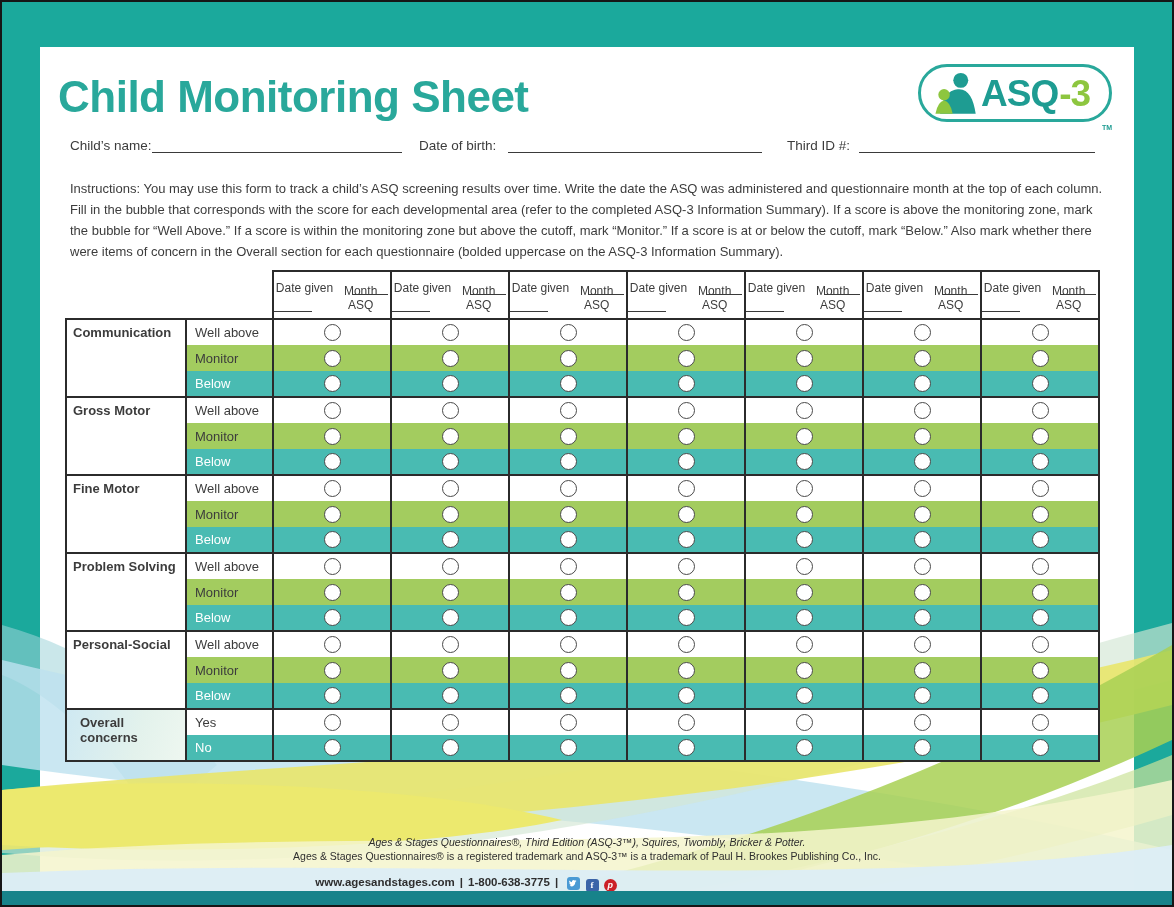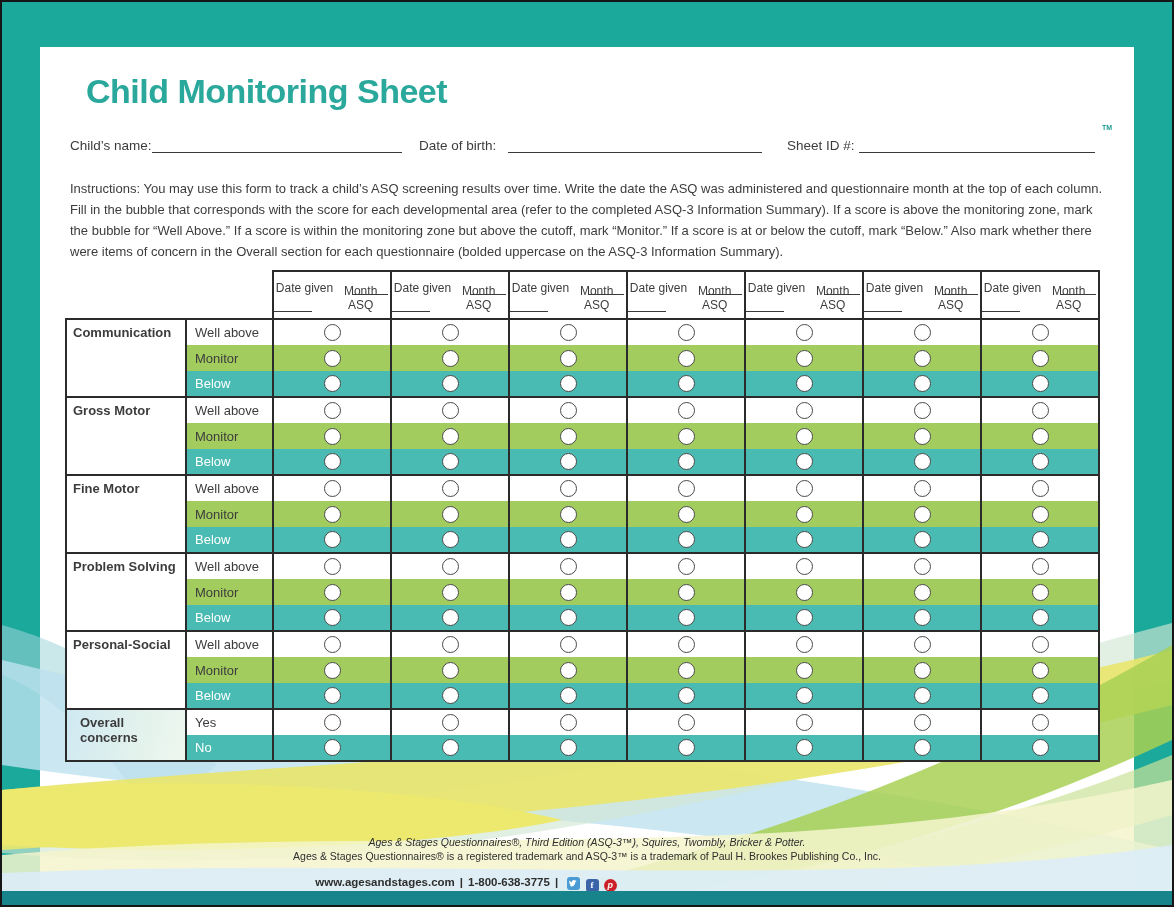--- a/index.html
+++ b/index.html
@@ -12,21 +12,21 @@
   .sheet{position:relative;width:1174px;height:907px;background:#fff;border:2px solid #161616;overflow:hidden;}
   
   .band{position:absolute;background:var(--teal);z-index:1;}
   .band.top{left:0;top:0;width:1170px;height:45px;}
   .band.left{left:0;top:45px;width:38px;height:846px;}
   .band.right{left:1132px;top:45px;width:38px;height:846px;}
   .page{position:absolute;left:38px;top:45px;width:1094px;height:846px;background:#fff;z-index:1;}
   .bottombar{position:absolute;left:0;top:889px;width:1170px;height:14px;background:var(--teal-dark);z-index:5;}
   .waves{position:absolute;left:0;top:603px;width:1170px;height:300px;z-index:2;}
   
-  .title{position:absolute;left:84px;top:70px;z-index:3;font-size:34px;font-weight:800;letter-spacing:-.5px;color:var(--title);}
+  .title{position:absolute;left:56px;top:70px;z-index:3;font-size:44px;font-weight:800;letter-spacing:-.5px;color:var(--title);}
   .logo{position:absolute;left:916px;top:62px;z-index:3;width:194px;height:58px;border:3.5px solid var(--title);border-radius:29px;background:#fff;display:flex;align-items:center;padding:2px 10px 2px 8px;}
   .logo .brand{font-size:37px;font-weight:800;color:#1E9C92;letter-spacing:-1px;line-height:1;}
   .logo .brand .dash{color:var(--logo-green);margin-left:1px;}
   .logo .brand .three{color:var(--logo-green);}
   .logo-tm{position:absolute;left:1100px;top:122px;z-index:3;font-size:7px;color:#1E9C92;font-weight:700;}
   
   .fields{position:absolute;left:0;top:136px;width:1170px;z-index:3;font-size:13.5px;color:var(--ink);}
   .fields .lab{position:absolute;top:0;}
   .blank{position:absolute;top:14px;border-bottom:1.5px solid #3a3a3a;height:1px;}
   
@@ -75,28 +75,37 @@
     <path d="M0 195 C480 235 880 95 1170 18 L1170 75 C880 150 480 290 0 248 Z" fill="#d3e7d4" opacity="0.65"></path>
     <path d="M0 185 C360 150 760 150 1170 45 L1170 100 C760 205 360 220 0 245 Z" fill="#e9e66a" opacity="0.9"></path>
     <path d="M0 185 C160 170 420 180 560 215 C420 245 160 250 0 240 Z" fill="#ece96e"></path>
     <path d="M480 300 C780 235 980 150 1170 40 L1170 135 C1000 215 830 262 640 300 Z" fill="#a8d054" opacity="0.85"></path>
     <path d="M600 300 C850 260 1050 200 1170 150 L1170 210 C1050 245 900 278 760 300 Z" fill="#cce39a" opacity="0.7"></path>
     <path d="M0 250 C380 215 760 268 1170 175 L1170 300 L0 300 Z" fill="#f4f4cd" opacity="0.85"></path>
     <path d="M0 268 C420 250 860 288 1170 240 L1170 300 L0 300 Z" fill="#dcedf7" opacity="0.9"></path>
   </svg>
 
   <div class="title">Child Monitoring Sheet</div>
+  <div class="logo">
+    <svg width="52" height="46" viewBox="0 0 40 40">
+      <circle cx="25" cy="9" r="6.5" fill="#1E9C92"></circle>
+      <path d="M7 38 C9 23 15 18 21 17 C31 15 36 24 38 38 Z" fill="#1E9C92"></path>
+      <circle cx="10.5" cy="21.5" r="5" fill="#8DC63F"></circle>
+      <path d="M3 38 Q5 27.5 10.5 26.5 Q16 27.5 18 38 Z" fill="#8DC63F"></path>
+    </svg>
+    <span class="brand"><span>ASQ</span><span class="dash">-</span><span class="three">3</span></span>
+  </div>
   <div class="logo-tm">TM</div>
 
   <div class="fields">
     <span class="lab" style="left:68px">Child’s name:</span>
     <span class="blank" style="left:150px;width:250px"></span>
     <span class="lab" style="left:417px">Date of birth:</span>
     <span class="blank" style="left:506px;width:254px"></span>
-    <span class="lab" style="left:785px">Sheet ID #:</span>
+    <span class="lab" style="left:785px">Third ID #:</span>
     <span class="blank" style="left:857px;width:236px"></span>
   </div>
 
   <div class="instructions">Instructions: You may use this form to track a child’s ASQ screening results over time. Write the date the ASQ was administered and questionnaire month at the top of each column. Fill in the bubble that corresponds with the score for each developmental area (refer to the completed ASQ-3 Information Summary). If a score is above the monitoring zone, mark the bubble for “Well Above.” If a score is within the monitoring zone but above the cutoff, mark “Monitor.” If a score is at or below the cutoff, mark “Below.” Also mark whether there were items of concern in the Overall section for each questionnaire (bolded uppercase on the ASQ-3 Information Summary).</div>
 
   <table id="asq-table">
       <colgroup>
         <col style="width: 120px;">
         <col style="width: 87px;">
         <col style="width: 118px;">

